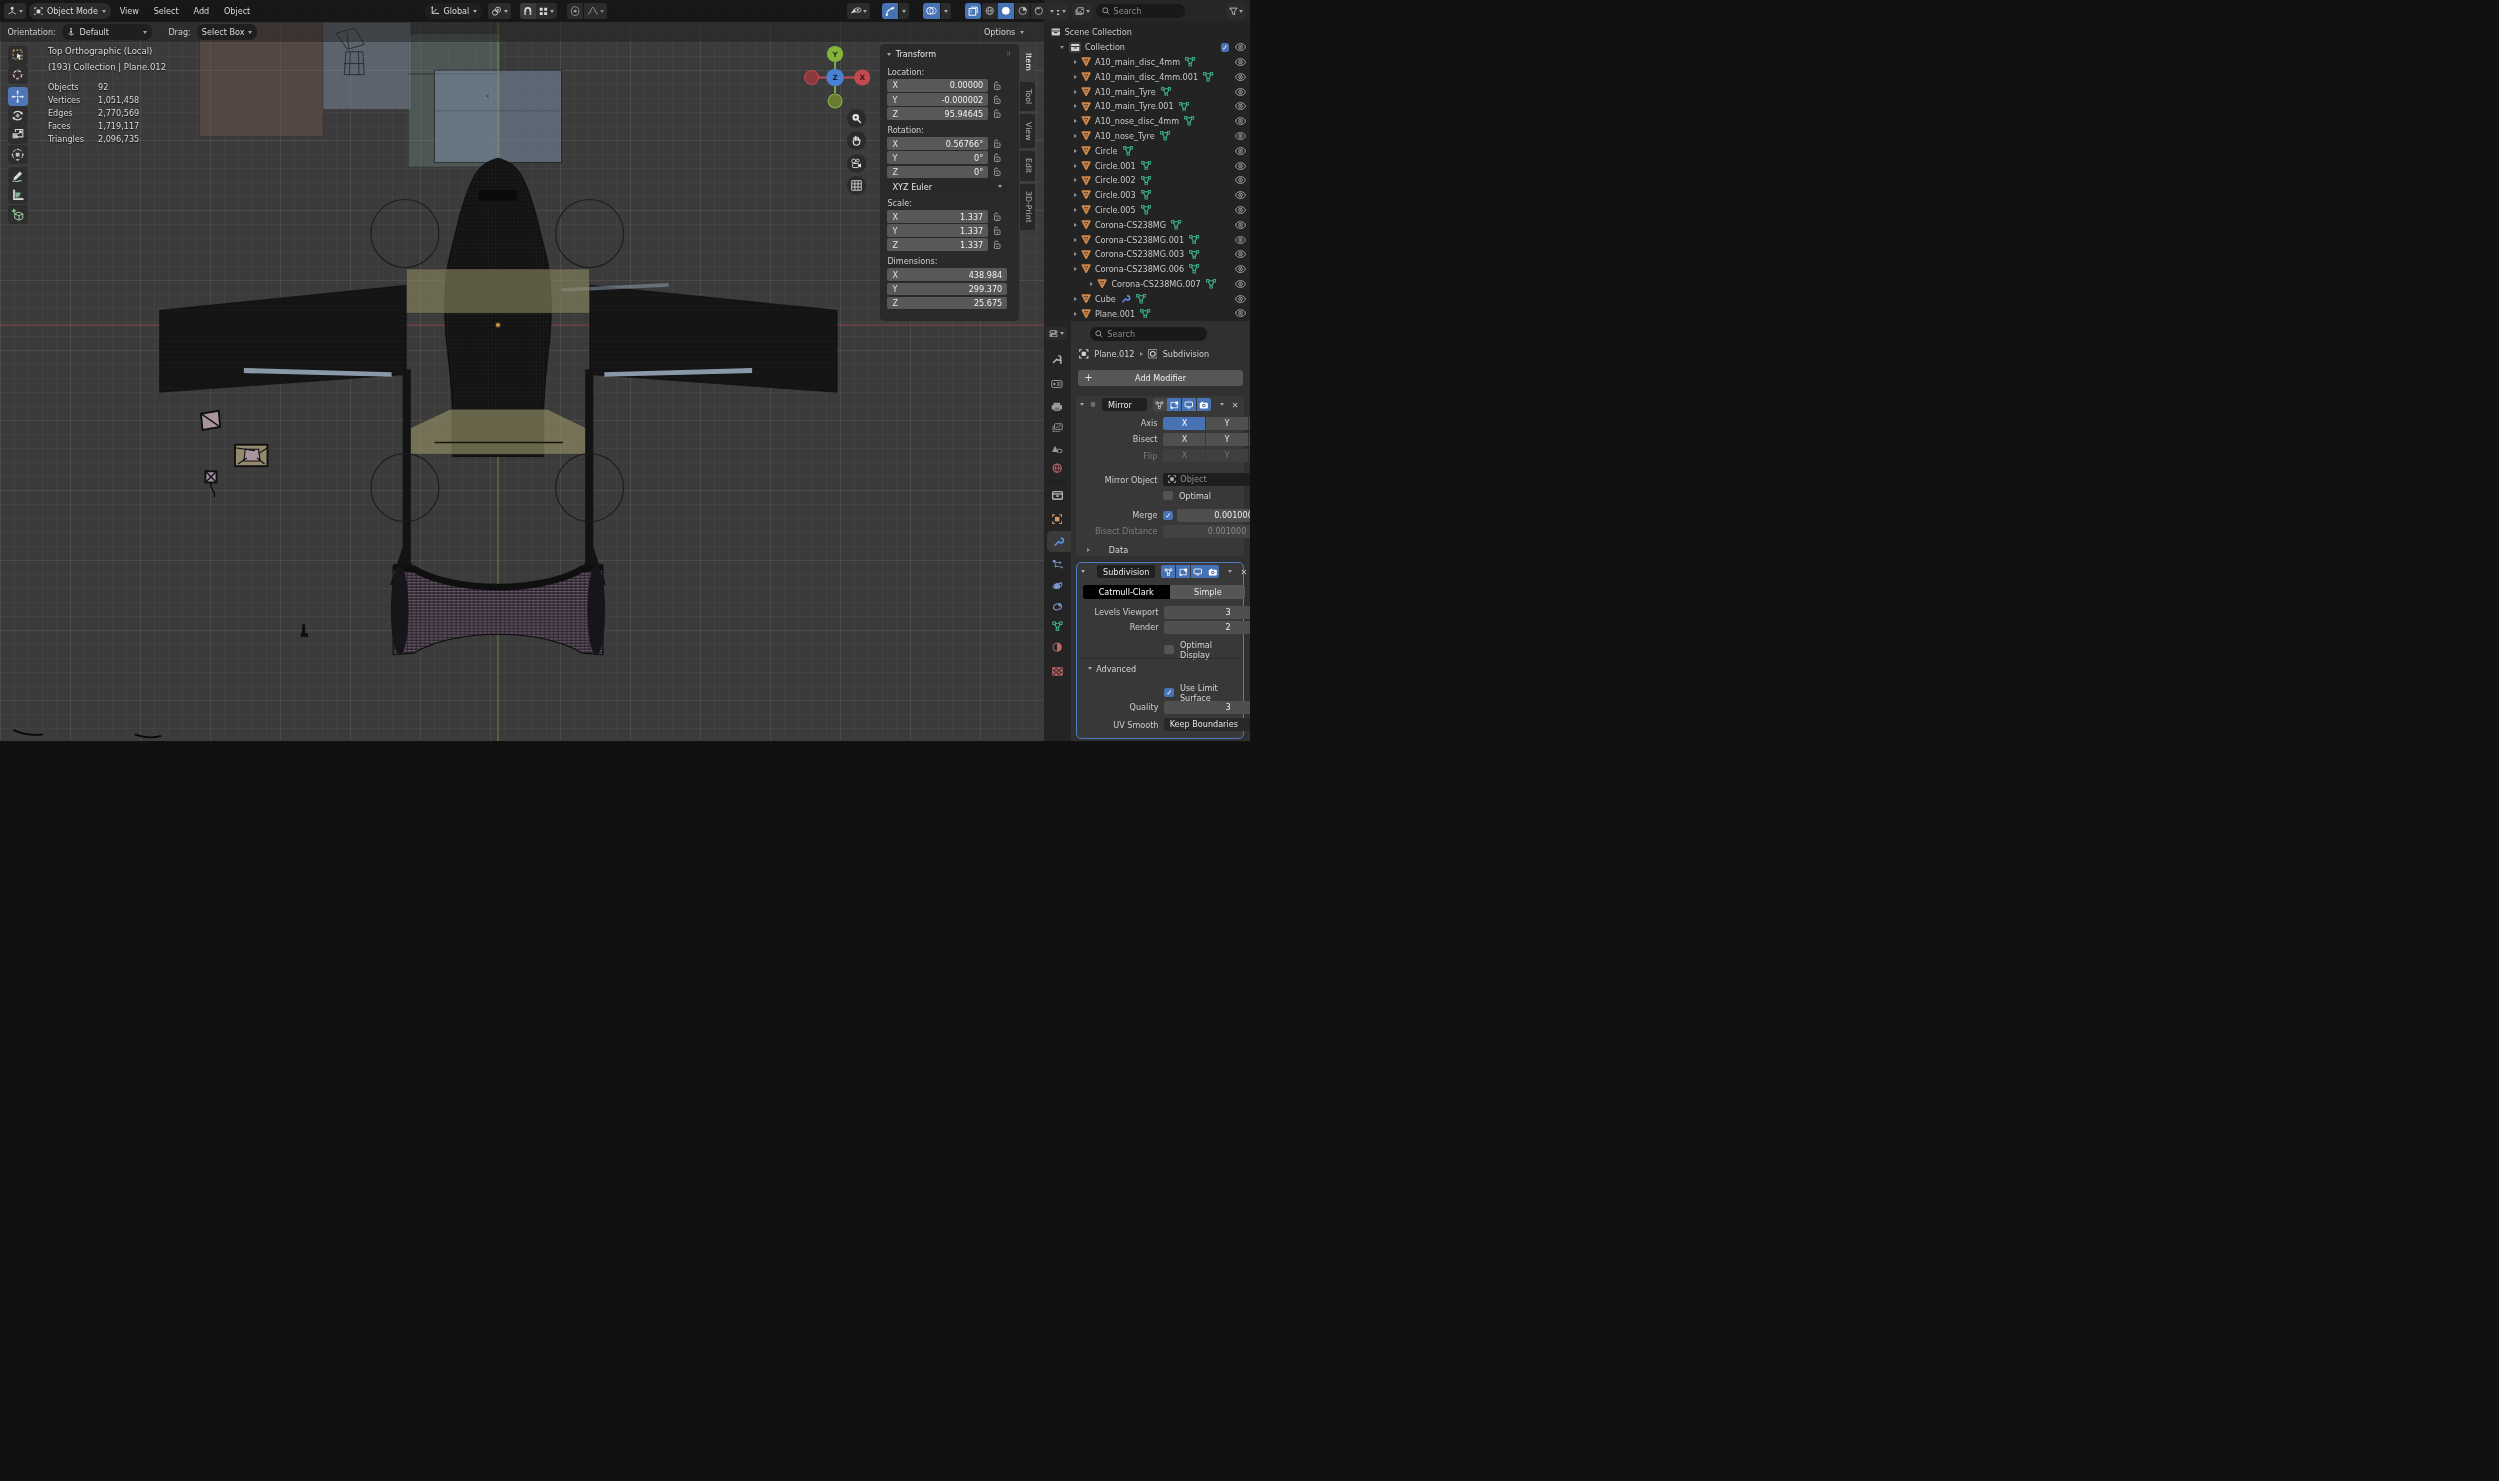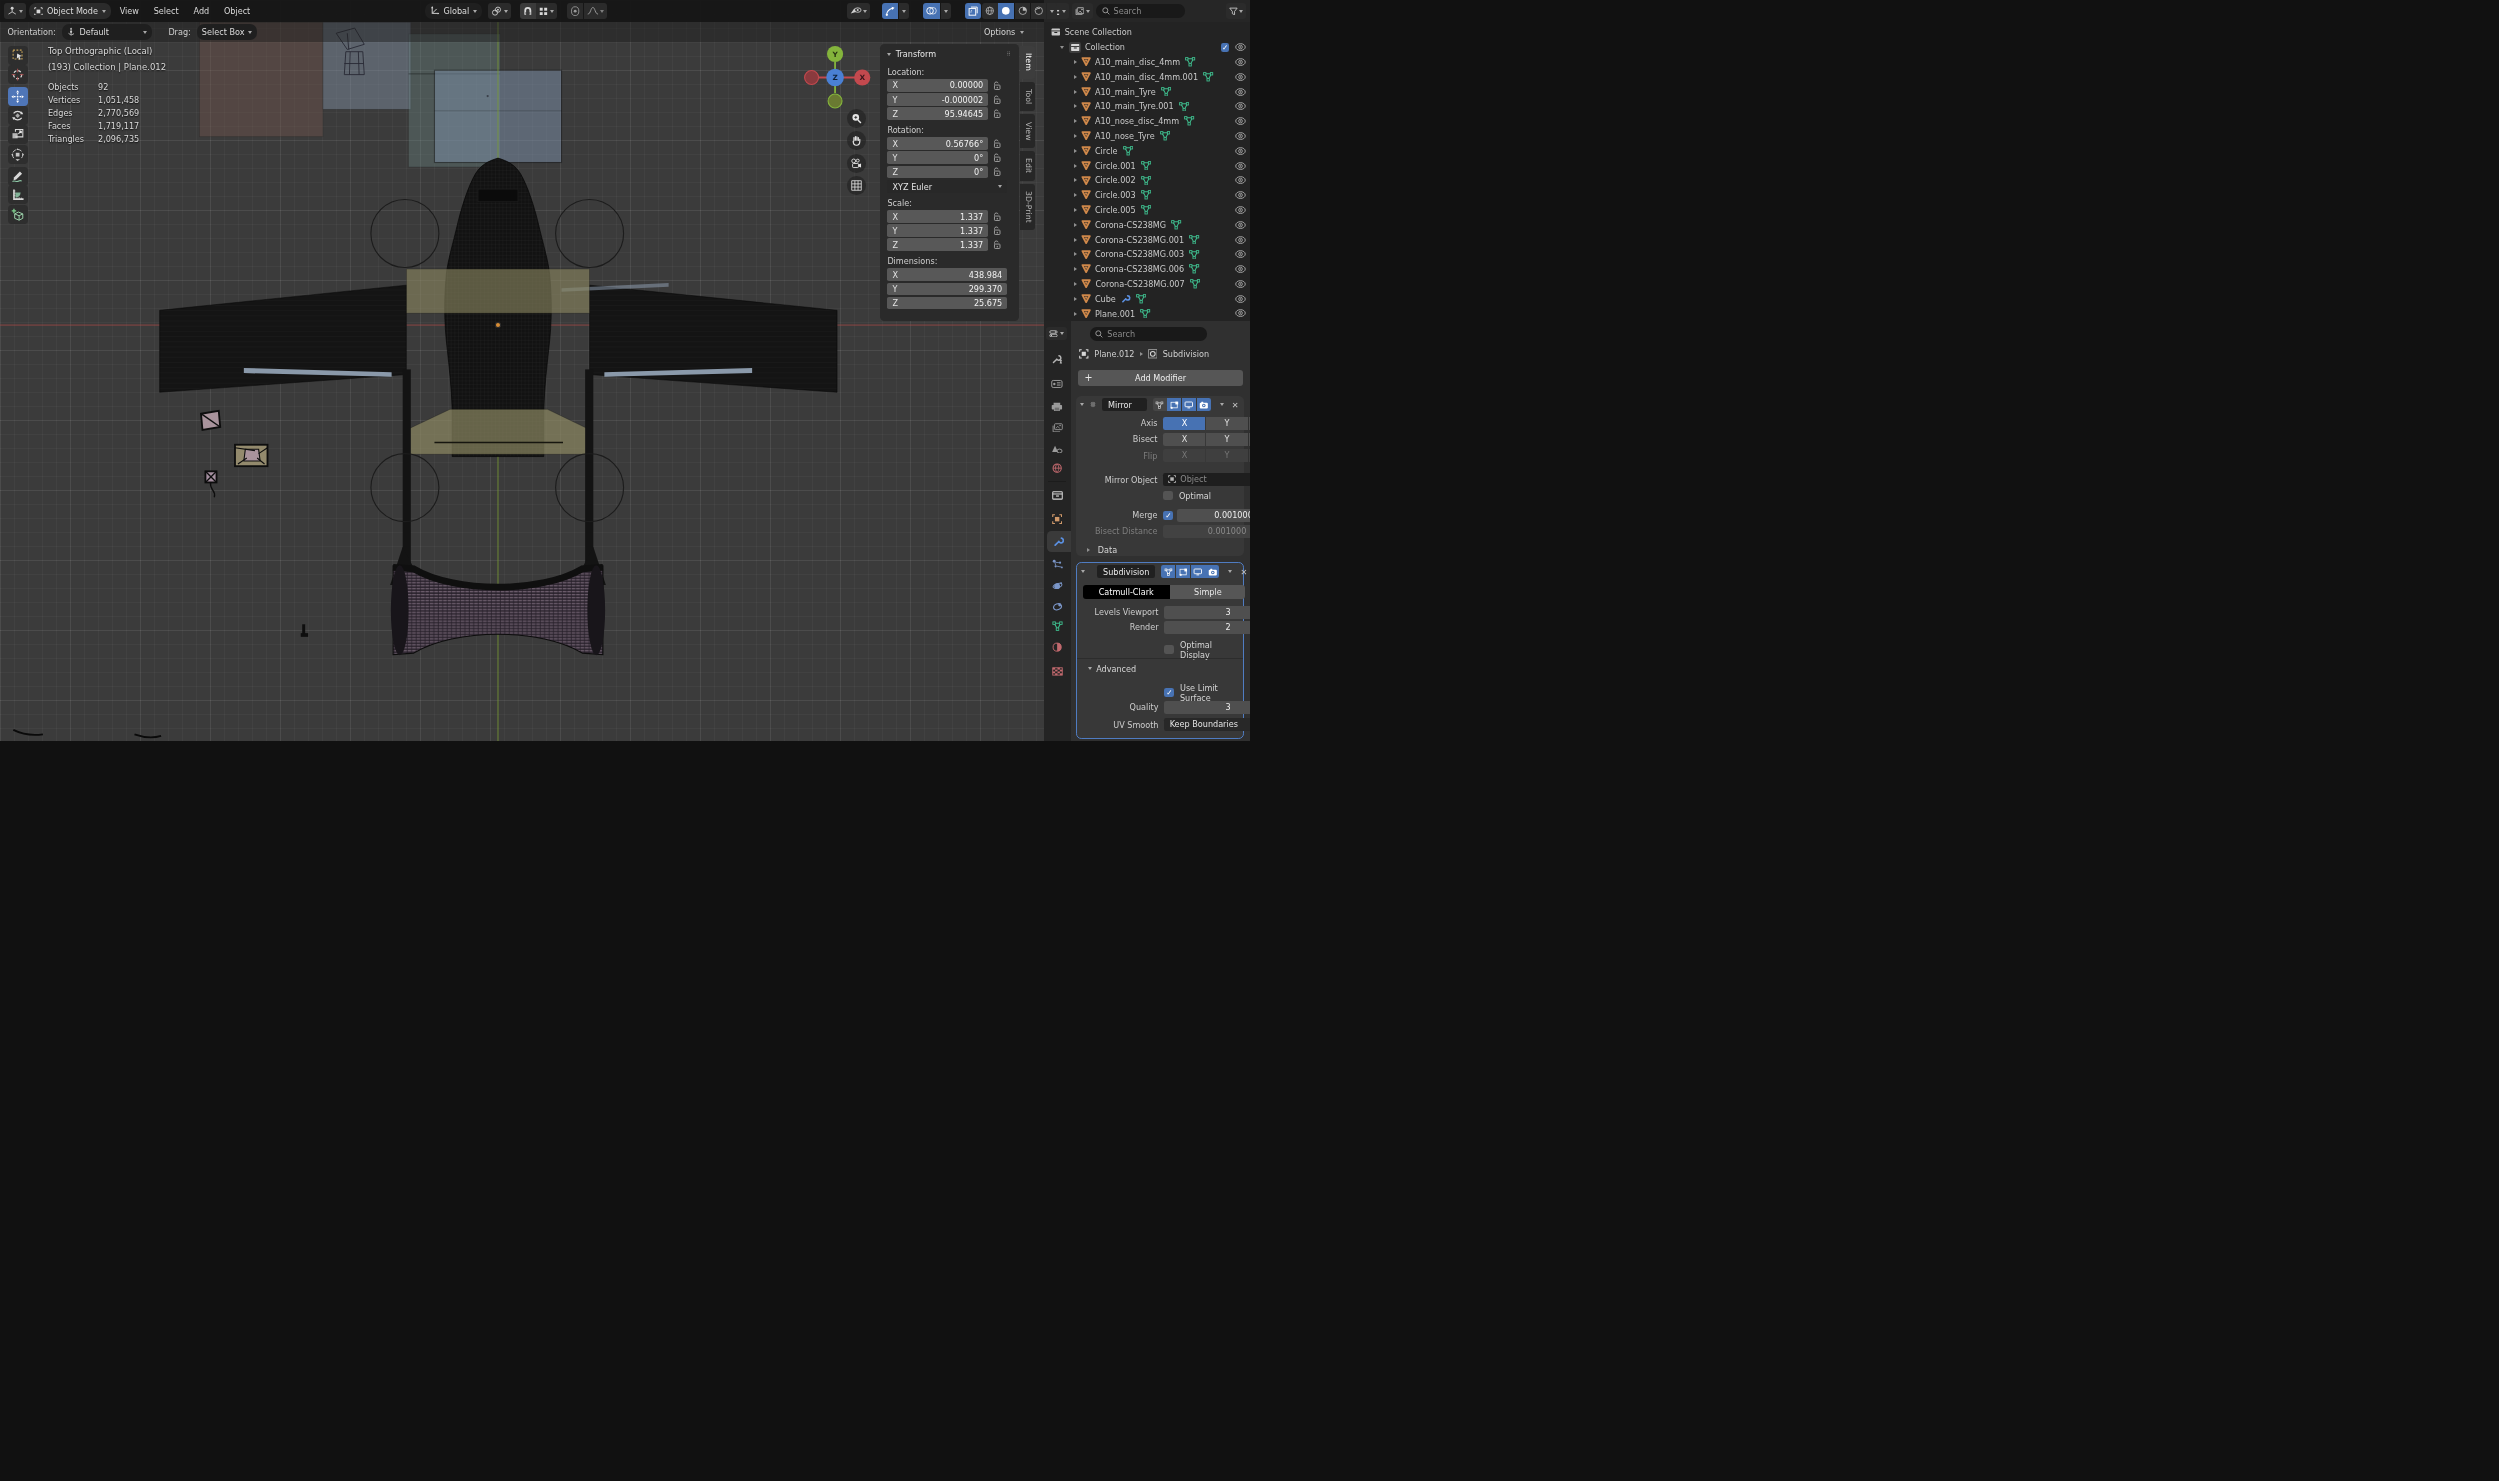--- a/index.html
+++ b/index.html
@@ -1058,21 +1058,21 @@
             </svg>
       <span class="right">
         <svg class="ic" width="11" height="8.1" viewBox="0 0 15 11">
                 <ellipse cx="7.5" cy="5.5" rx="6.5" ry="4.6" stroke="#a8a8a8" fill="none" stroke-width="1.3"></ellipse>
                 <circle cx="7.5" cy="5.5" r="2.5" stroke="#a8a8a8" fill="none" stroke-width="1.2"></circle>
                 <circle cx="7.5" cy="5.5" r="1" fill="#a8a8a8"></circle>
               </svg>
       </span>
     </div>
 
-    <div class="orow" style="padding-left:30px">
+    <div class="orow" style="padding-left:46px">
       <span class="chev-r"></span>
       <svg class="ic" style="margin-left:4.4px" width="10.3" height="9.6" viewBox="0 0 14 13">
               <path d="M2 1.5 H12 L7 11 Z" stroke="#cf884a" fill="none" stroke-width="2.6" stroke-linejoin="round"></path>
               <path d="M4.8 3.5 H9.2 L7 7.6 Z" fill="#cf884a"></path>
             </svg>
       <span class="nm otl-name">Corona-CS238MG.007</span>
 
       <svg class="ic mesh-data" width="10.3" height="9.6" viewBox="0 0 14 13">
               <path d="M2.5 2.5 H11.5 L7 10.5 Z" stroke="#3fbf8f" fill="none" stroke-width="1.4"></path>
               <rect x="0.8" y="0.8" width="3.2" height="3.2" fill="#232323" stroke="#3fbf8f" stroke-width="1.2"></rect>
@@ -1363,21 +1363,21 @@
             <span class="cbx"></span>
             <span>Optimal</span>
           </div>
           <span class="plabel" style="top:96px">Merge</span>
           <div class="abs" style="left:87px;top:95px;display:flex;align-items:center;gap:4.4px">
             <span class="cbx on">✓</span>
             <span class="pfield" style="width:112px">0.001000</span>
           </div>
           <span class="plabel dim" style="top:112px">Bisect Distance</span>
           <span class="pfield dim abs" style="left:87px;top:111px;width:127px">0.001000</span>
-          <div class="abs" style="left:10.3px;top:131px;display:flex;align-items:center;gap:8px">
+          <div class="abs" style="left:10.3px;top:131px;display:flex;align-items:center;gap:19px">
             <span class="chev-r"></span>
             <span>Data</span>
           </div>
         </div>
       </div>
 
       <div class="mpanel" style="top:241px;height:177px;border:1.1px solid #4f7cc2">
         <div class="mhead">
           <span class="chev-d"></span>
           <svg class="ic" width="9.6" height="9.6" viewBox="0 0 13 13">

